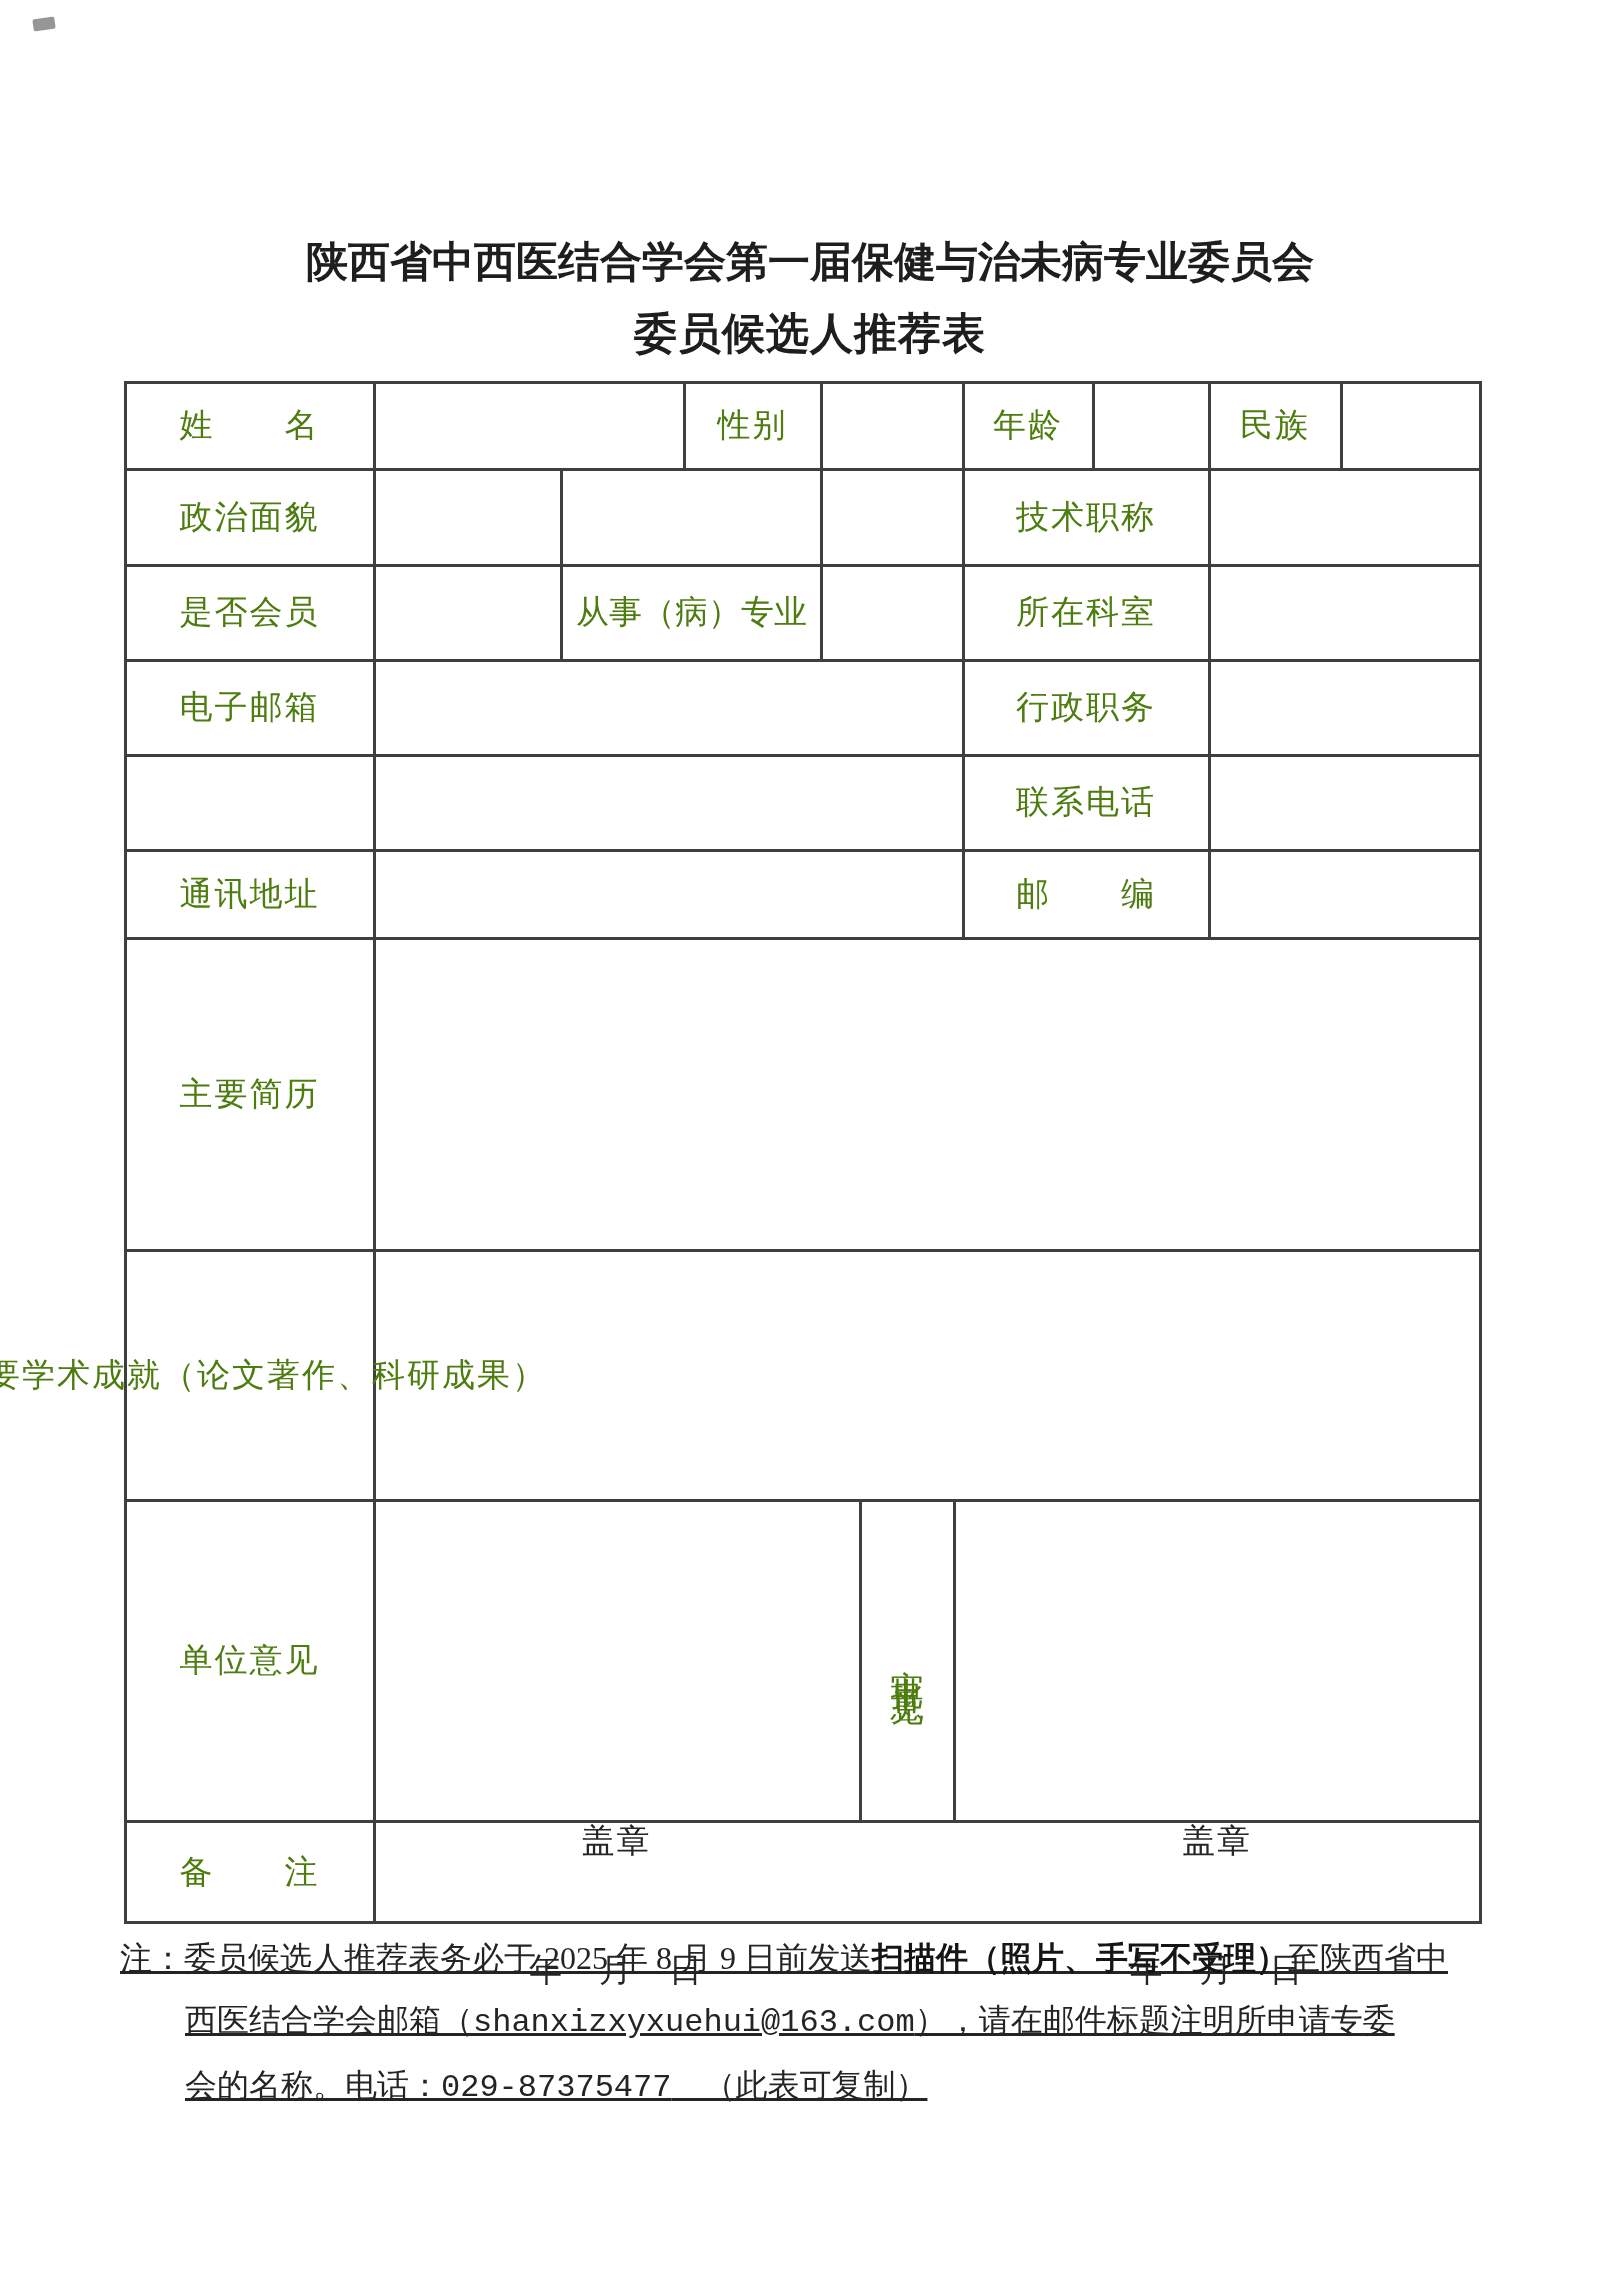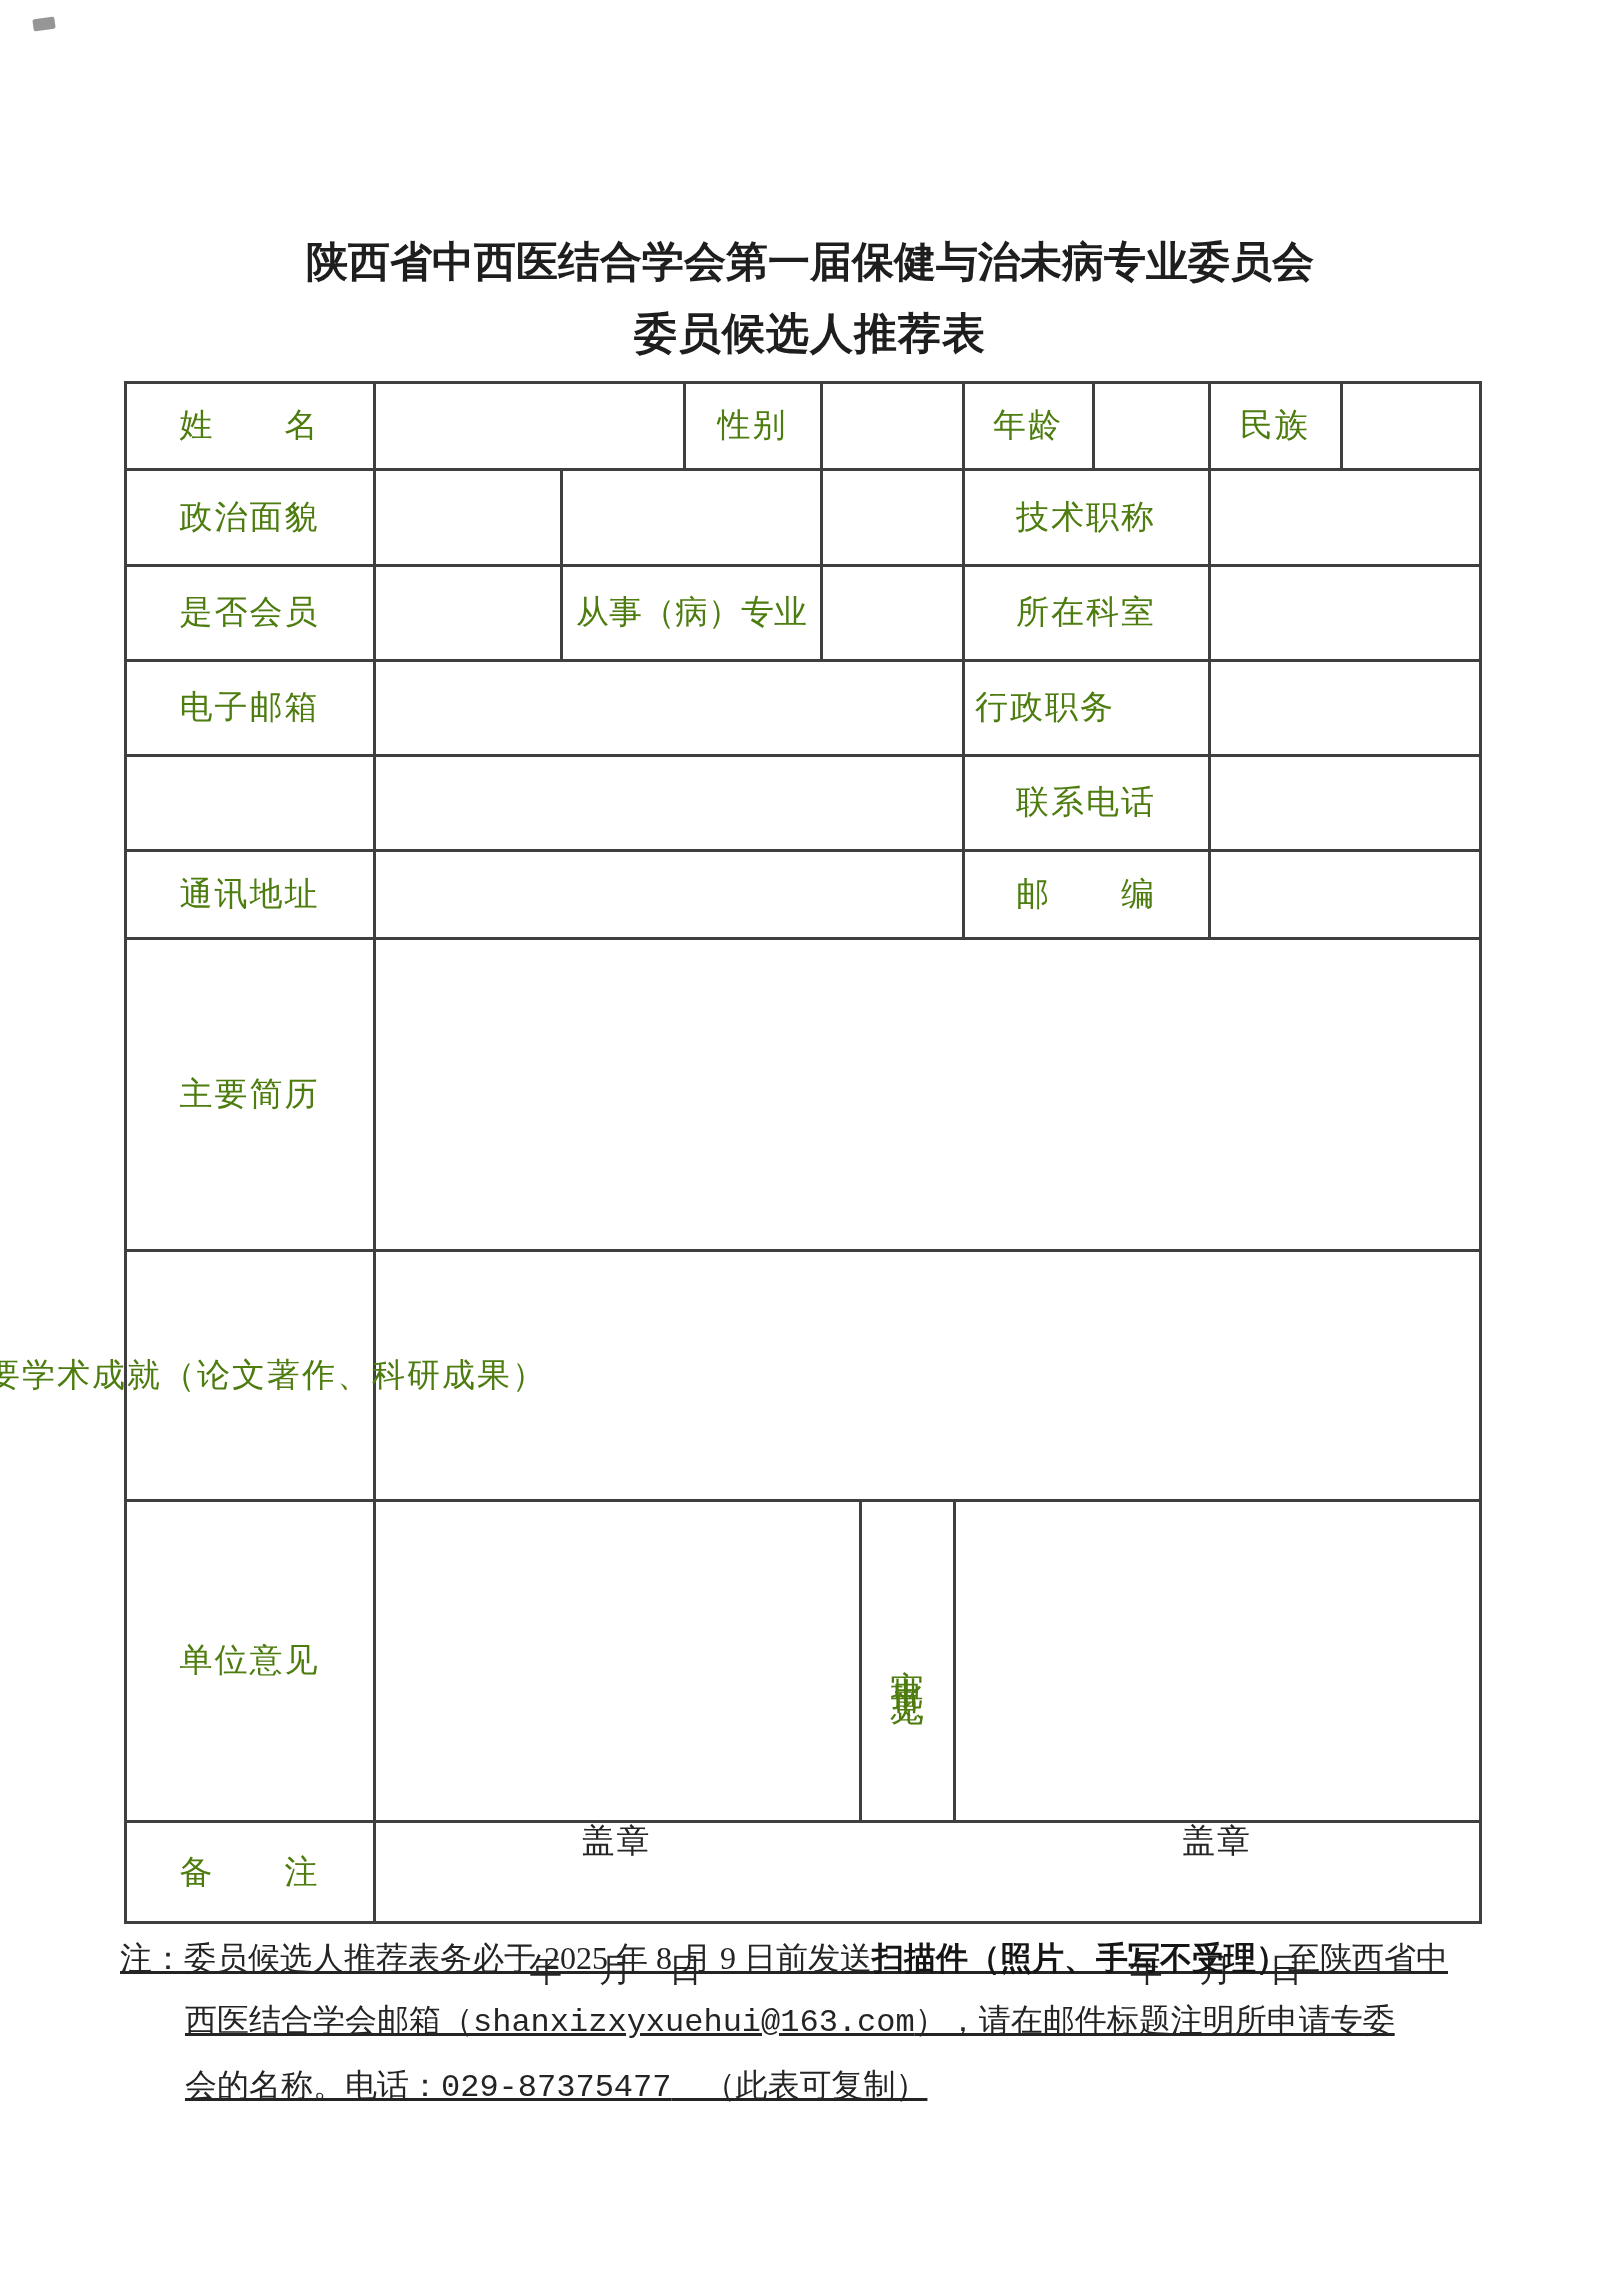--- a/index.html
+++ b/index.html
@@ -95,21 +95,21 @@
 
   <div class="cell" style="left:125px;top:565px;width:249px;height:95px">是否会员</div>
   <div class="field" style="left:374px;top:565px;width:186px;height:95px"></div>
   <div class="cell" style="left:561px;top:565px;width:261px;height:95px;letter-spacing:0px">从事（病）专业</div>
   <div class="field" style="left:821px;top:565px;width:141px;height:95px"></div>
   <div class="cell" style="left:963px;top:565px;width:246px;height:95px">所在科室</div>
   <div class="field" style="left:1209px;top:565px;width:272px;height:95px"></div>
 
   <div class="cell" style="left:125px;top:660px;width:249px;height:95px">电子邮箱</div>
   <div class="field" style="left:374px;top:660px;width:588px;height:95px"></div>
-  <div class="cell" style="left:922px;top:660px;width:246px;height:95px">行政职务</div>
+  <div class="cell" style="left:963px;top:660px;width:246px;height:95px">行政职务</div>
   <div class="field" style="left:1209px;top:660px;width:272px;height:95px"></div>
 
   <div class="field" style="left:374px;top:755px;width:588px;height:95px"></div>
   <div class="cell" style="left:963px;top:755px;width:246px;height:95px">联系电话</div>
   <div class="field" style="left:1209px;top:755px;width:272px;height:95px"></div>
 
   <div class="cell" style="left:125px;top:850px;width:249px;height:88px">通讯地址</div>
   <div class="field" style="left:374px;top:850px;width:588px;height:88px"></div>
   <div class="cell" style="left:963px;top:850px;width:246px;height:88px">邮　　编</div>
   <div class="field" style="left:1209px;top:850px;width:272px;height:88px"></div>

